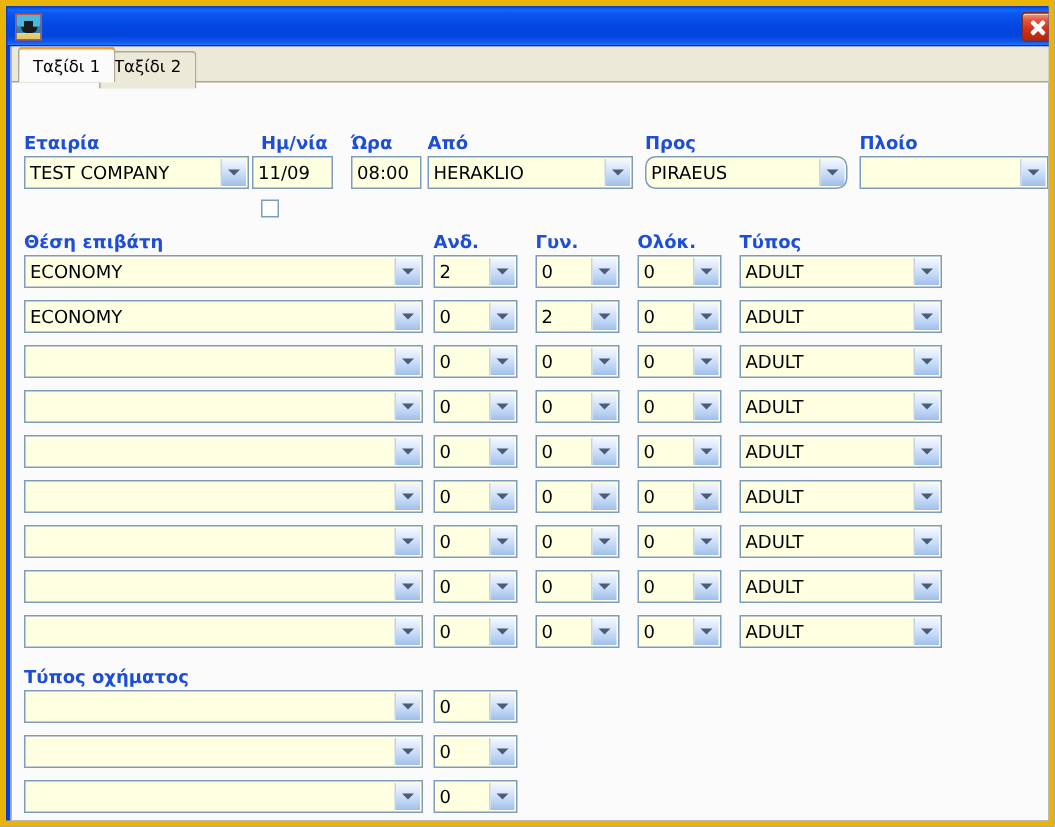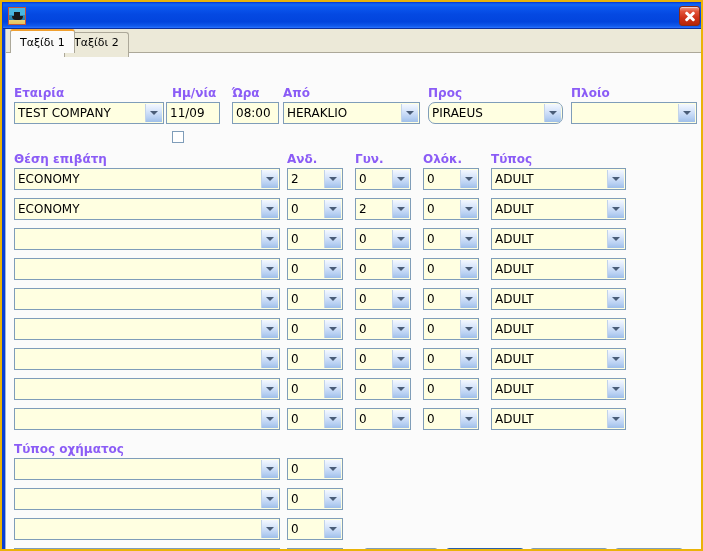--- a/index.html
+++ b/index.html
@@ -10,21 +10,21 @@
     background: #ffffff;
     font-family: "DejaVu Sans", "Liberation Sans", sans-serif;
   }
 
   
   #window {
     position: absolute;
     left: 0; top: 0;
     width: 703px; height: 551px;
     background: #0a3fd4;
-    border: 2px solid #eab308;
+    border: 4px solid #eab308;
     overflow: hidden;
   }
 
   
   #titlebar {
     position: absolute;
     left: 1px; top: 1px;
     width: 701px; height: 26px;
     background: linear-gradient(to bottom,
         #0a53e8 0%, #1267f5 8%, #0b57ef 16%,
@@ -120,21 +120,21 @@
   #form {
     position: absolute;
     left: 0; top: 24px;
     width: 697px; height: 497px;
   }
 
   .lbl {
     position: absolute;
     font-size: 12px;
     font-weight: bold;
-    color: #8b5cf6;
+    color: #1d4ed8;
     white-space: nowrap;
   }
 
   
   .fld {
     position: absolute;
     height: 22px;
     background: #ffffe1;
     border: 1px solid #7f9db9;
     font-size: 12px;

